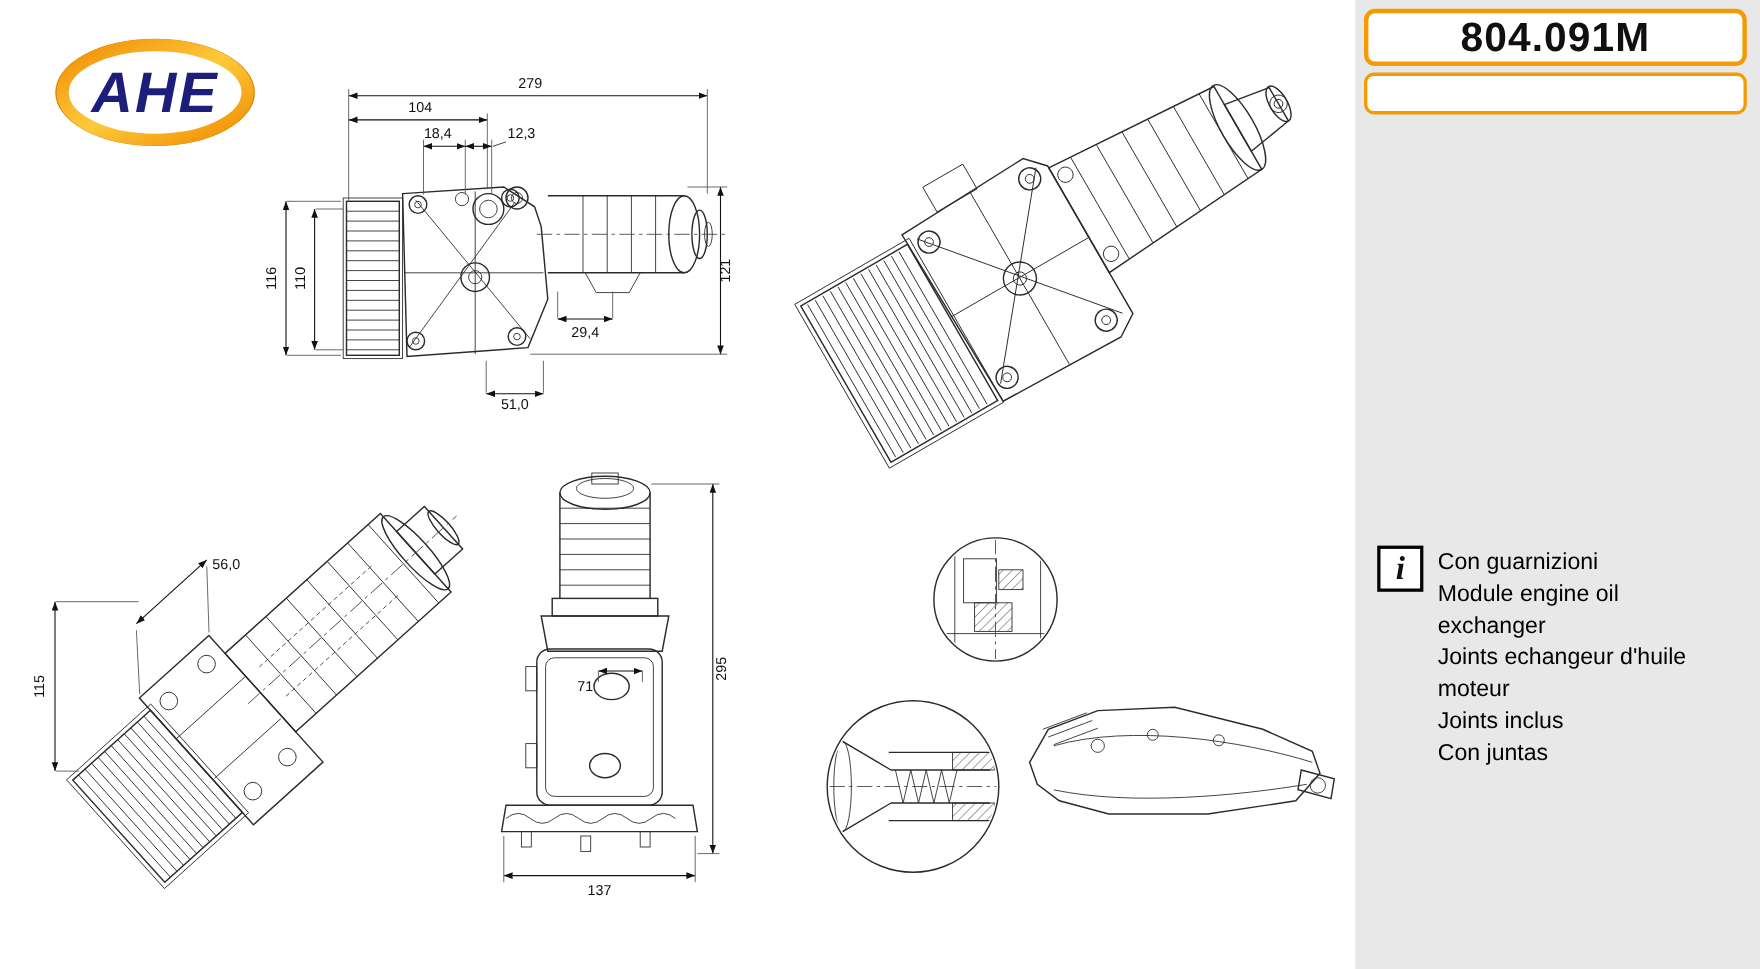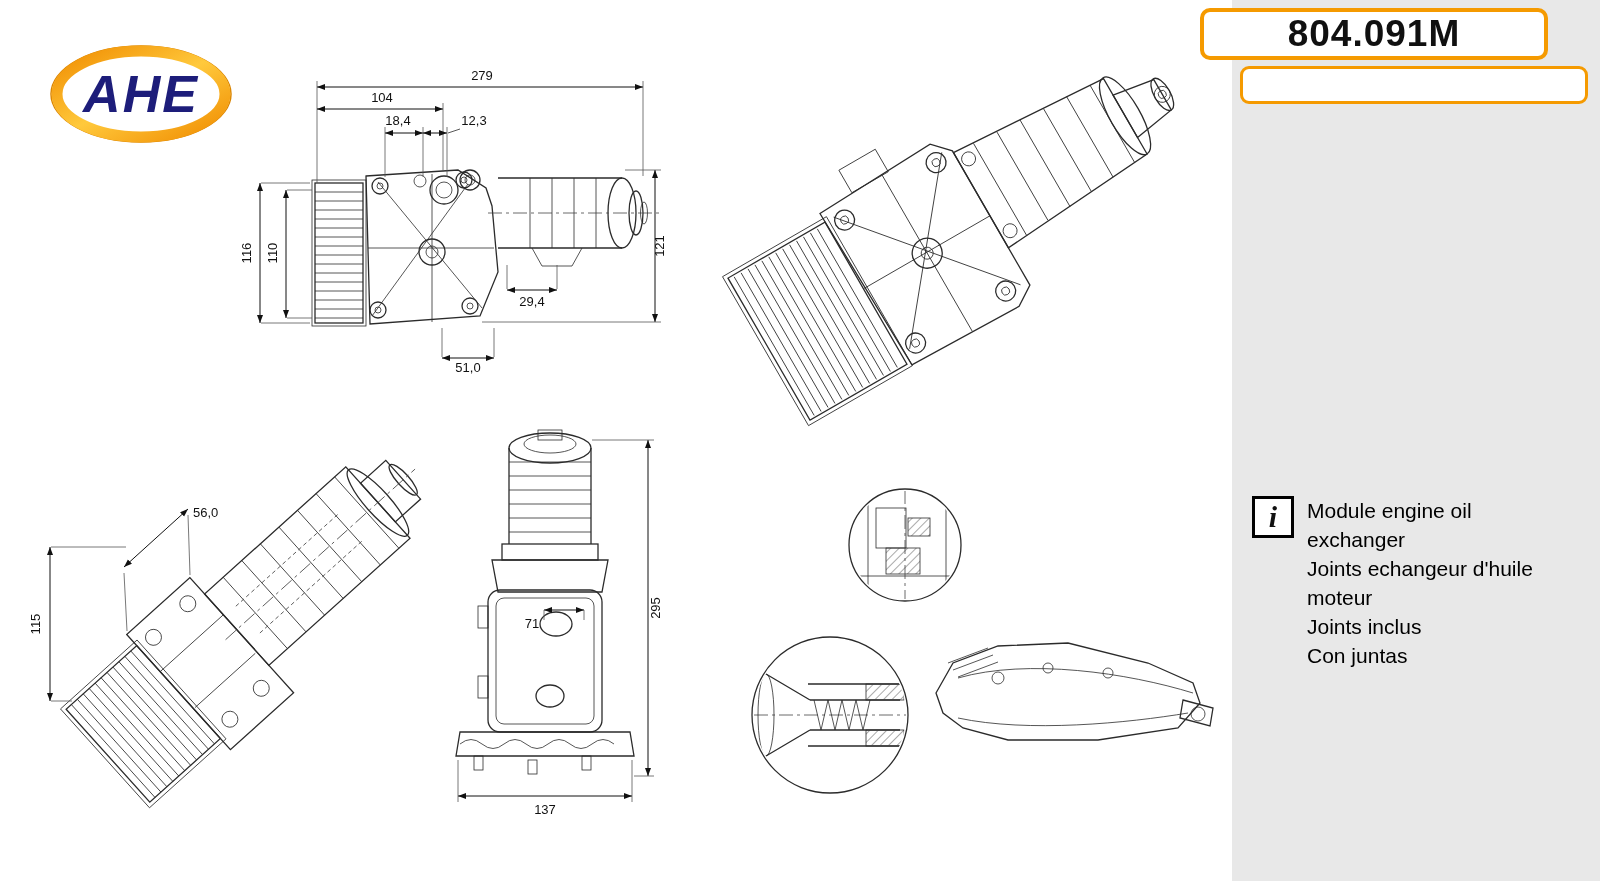--- a/index.html
+++ b/index.html
@@ -1,27 +1,27 @@
 <!DOCTYPE html>
 <html><head>
 <meta charset="utf-8">
 <style>
   *{margin:0;padding:0;box-sizing:border-box}
   html,body{width:1600px;height:881px}
   body{position:relative;background:#ffffff;font-family:"Liberation Sans",sans-serif;overflow:hidden;color:#111}
 
   .right-panel{position:absolute;left:1232px;top:0;width:368px;height:881px;background:#e8e8e8}
 
-  .pn-box{position:absolute;left:1200px;top:8px;width:348px;height:52px;background:#fff;
+  .pn-box{position:absolute;left:1240px;top:8px;width:348px;height:52px;background:#fff;
           border:4px solid #f59a00;border-radius:10px;display:flex;align-items:center;justify-content:center;
           font-size:37px;font-weight:bold;letter-spacing:1px;color:#101010}
   .pn-box2{position:absolute;left:1240px;top:66px;width:348px;height:38px;background:#fff;
           border:3px solid #f59a00;border-radius:9px}
 
-  .logo-wrap{position:absolute;left:45px;top:41px;width:195px;height:110px}
+  .logo-wrap{position:absolute;left:45px;top:31px;width:195px;height:110px}
 
   .info{position:absolute;left:1252px;top:496px;width:336px;display:flex;gap:13px;align-items:flex-start}
   .info-icon{width:42px;height:42px;border:3px solid #000;background:#fff;display:flex;align-items:center;
              justify-content:center;font-family:"Liberation Serif",serif;font-style:italic;font-weight:bold;
              font-size:30px;flex:0 0 auto;line-height:1}
   .info-text{font-size:21px;line-height:29px;width:268px;color:#000}
   .info-text p{white-space:pre-line}
 
   svg.draw{position:absolute;overflow:visible}
   svg text{font-family:"Liberation Sans",sans-serif;font-size:13px;fill:#111;font-style:normal}
@@ -313,20 +313,21 @@
     <polygon class="ol" points="435,222 465,230 462,248 432,240"></polygon>
     <circle cx="450" cy="236" r="7" class="th"></circle>
   </g>
 </svg>
 
 <div class="info">
   <div class="info-icon">
     <span>i</span>
   </div>
   <div class="info-text">
+    <p>Con guarnizioni</p>
     <p>Module engine oil
 exchanger</p>
     <p>Joints echangeur d'huile
 moteur</p>
     <p>Joints inclus</p>
     <p>Con juntas</p>
   </div>
 </div>
 
 </body></html>

